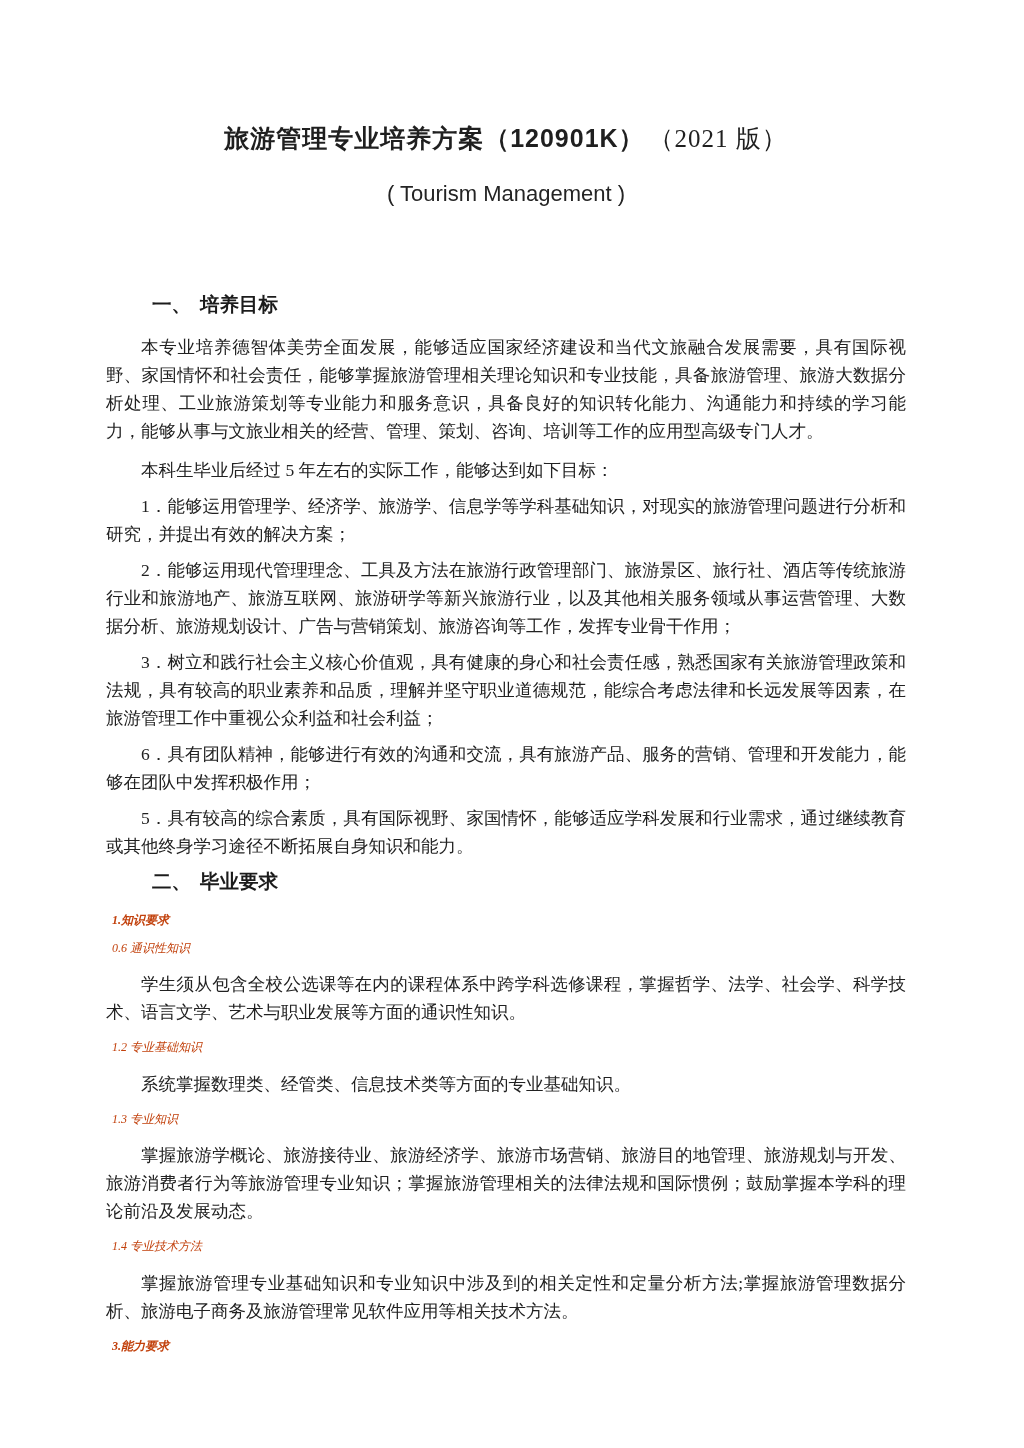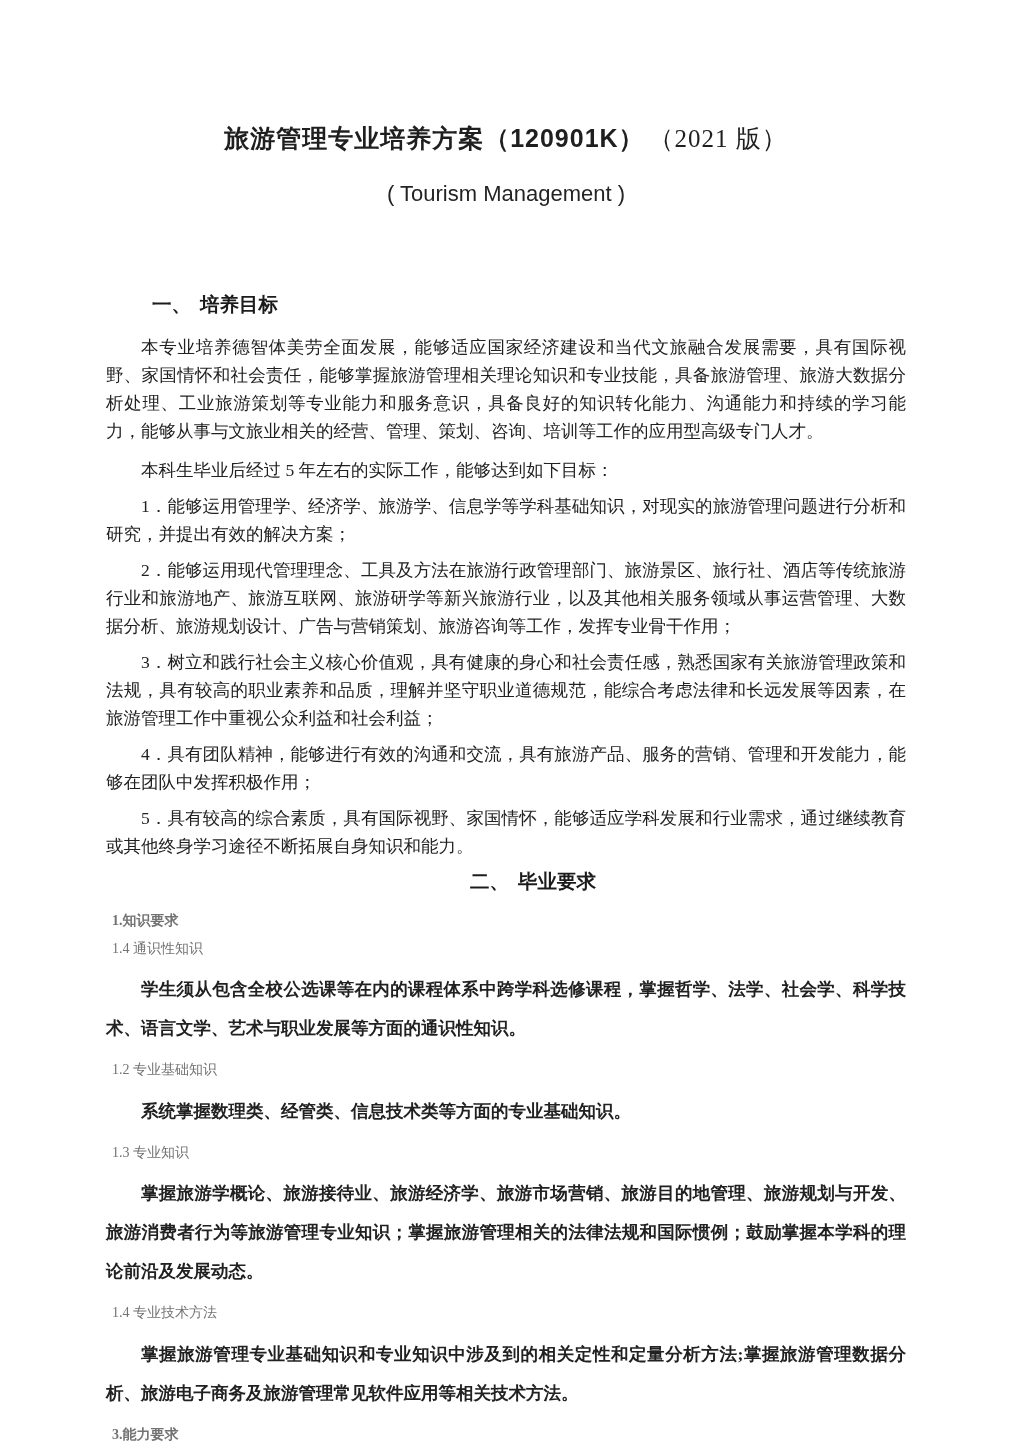--- a/index.html
+++ b/index.html
@@ -47,38 +47,39 @@
     margin: 0;
     padding-left: 54px;
     font-family: "Liberation Sans", "DejaVu Sans", sans-serif;
     font-weight: bold;
     font-size: 19.5px;
     line-height: 27px;
     color: #1b1b1b;
   }
   .sec-heading .hnum { margin-right: 9px; }
   .sec1 { margin-top: 83px; }
-  .sec2 { margin-top: 8px; text-align: center; }
+  .sec2 { margin-top: 8px; }
   .body-par {
     margin: 8px;
     font-size: 17.5px;
     line-height: 28px;
     text-align: justify;
     color: #212121;
   }
   .indent { text-indent: 2em; }
   .after-heading { margin-top: 15px; }
   .goals-lead { margin-top: 11px; }
-  .s2 { line-height: 39px; font-weight: bold; }
+  .s2 { line-height: 28px; }
   .subhead {
     margin: 0;
     padding-left: 14px;
-    font-size: 14px;
+    font-size: 12px;
     line-height: 27.5px;
-    color: #737373;
+    color: #c2410c;
+    font-style: italic;
   }
   .subhead.bold { font-weight: bold; }
   .knowledge-head { margin-top: 12px; }
 </style>
 </head>
 <body>
 
 <div class="page">
 
   <h1 class="doc-title"><span>旅游管理专业培养方案（120901K）</span><span class="edition">（2021 版）</span></h1>
@@ -87,28 +88,28 @@
 
   <h2 class="sec-heading sec1"><span class="hnum">一、</span><span>培养目标</span></h2>
 
   <p class="body-par indent after-heading">本专业培养德智体美劳全面发展，能够适应国家经济建设和当代文旅融合发展需要，具有国际视野、家国情怀和社会责任，能够掌握旅游管理相关理论知识和专业技能，具备旅游管理、旅游大数据分析处理、工业旅游策划等专业能力和服务意识，具备良好的知识转化能力、沟通能力和持续的学习能力，能够从事与文旅业相关的经营、管理、策划、咨询、培训等工作的应用型高级专门人才。</p>
 
   <p class="body-par indent goals-lead">本科生毕业后经过 5 年左右的实际工作，能够达到如下目标：</p>
 
   <p class="body-par indent">1．能够运用管理学、经济学、旅游学、信息学等学科基础知识，对现实的旅游管理问题进行分析和研究，并提出有效的解决方案；</p>
   <p class="body-par indent">2．能够运用现代管理理念、工具及方法在旅游行政管理部门、旅游景区、旅行社、酒店等传统旅游行业和旅游地产、旅游互联网、旅游研学等新兴旅游行业，以及其他相关服务领域从事运营管理、大数据分析、旅游规划设计、广告与营销策划、旅游咨询等工作，发挥专业骨干作用；</p>
   <p class="body-par indent">3．树立和践行社会主义核心价值观，具有健康的身心和社会责任感，熟悉国家有关旅游管理政策和法规，具有较高的职业素养和品质，理解并坚守职业道德规范，能综合考虑法律和长远发展等因素，在旅游管理工作中重视公众利益和社会利益；</p>
-  <p class="body-par indent">4．具有团队精神，能够进行有效的沟通和交流，具有旅游产品、服务的营销、管理和开发能力，能够在团队中发挥积极作用；</p>
+  <p class="body-par indent">6．具有团队精神，能够进行有效的沟通和交流，具有旅游产品、服务的营销、管理和开发能力，能够在团队中发挥积极作用；</p>
   <p class="body-par indent">5．具有较高的综合素质，具有国际视野、家国情怀，能够适应学科发展和行业需求，通过继续教育或其他终身学习途径不断拓展自身知识和能力。</p>
 
   <h2 class="sec-heading sec2"><span class="hnum">二、</span><span>毕业要求</span></h2>
 
   <p class="subhead bold knowledge-head">1.知识要求</p>
 
-  <p class="subhead">1.4 通识性知识</p>
+  <p class="subhead">0.6 通识性知识</p>
   <p class="body-par s2 indent">学生须从包含全校公选课等在内的课程体系中跨学科选修课程，掌握哲学、法学、社会学、科学技术、语言文学、艺术与职业发展等方面的通识性知识。</p>
 
   <p class="subhead">1.2 专业基础知识</p>
   <p class="body-par s2 indent">系统掌握数理类、经管类、信息技术类等方面的专业基础知识。</p>
 
   <p class="subhead">1.3 专业知识</p>
   <p class="body-par s2 indent">掌握旅游学概论、旅游接待业、旅游经济学、旅游市场营销、旅游目的地管理、旅游规划与开发、旅游消费者行为等旅游管理专业知识；掌握旅游管理相关的法律法规和国际惯例；鼓励掌握本学科的理论前沿及发展动态。</p>
 
   <p class="subhead">1.4 专业技术方法</p>
   <p class="body-par s2 indent">掌握旅游管理专业基础知识和专业知识中涉及到的相关定性和定量分析方法;掌握旅游管理数据分析、旅游电子商务及旅游管理常见软件应用等相关技术方法。</p>

